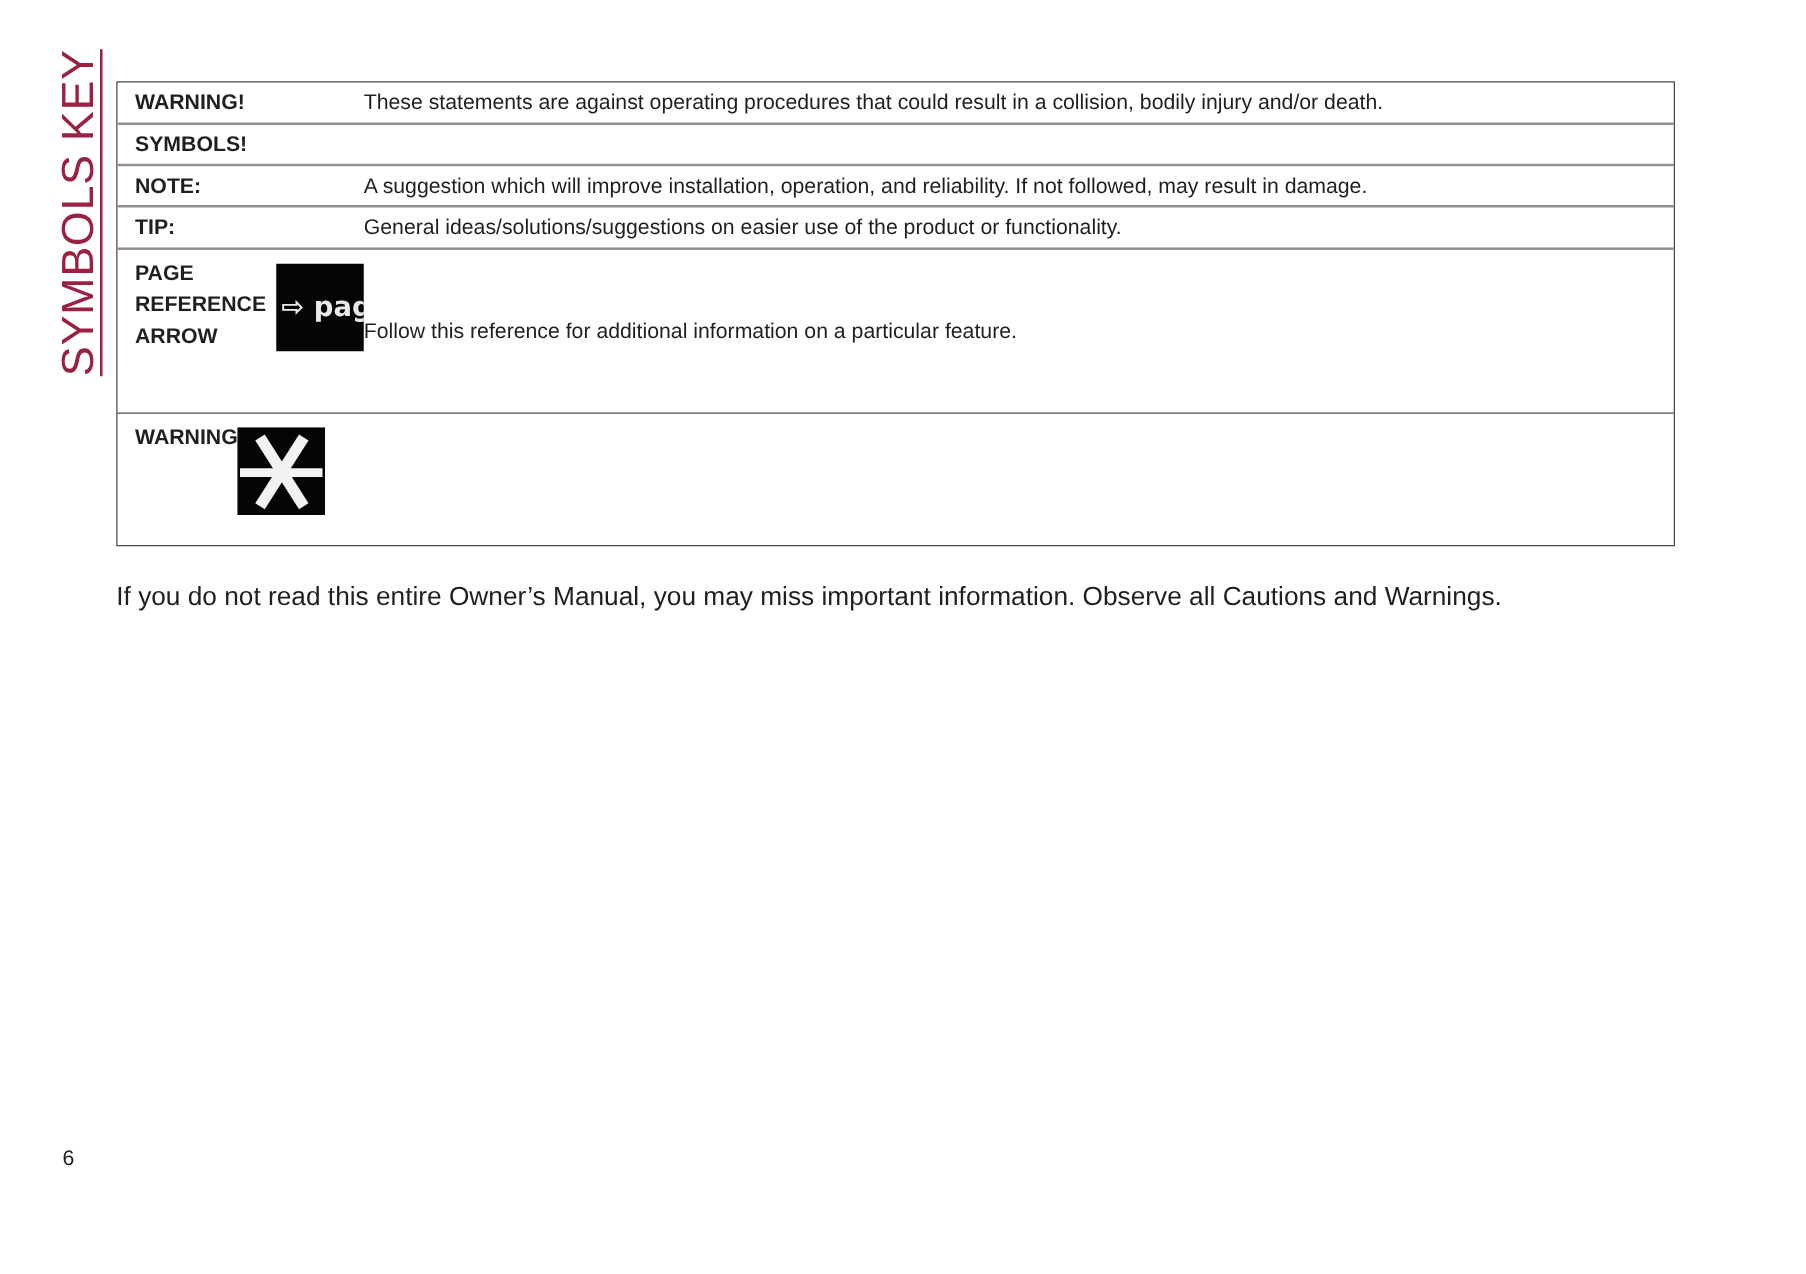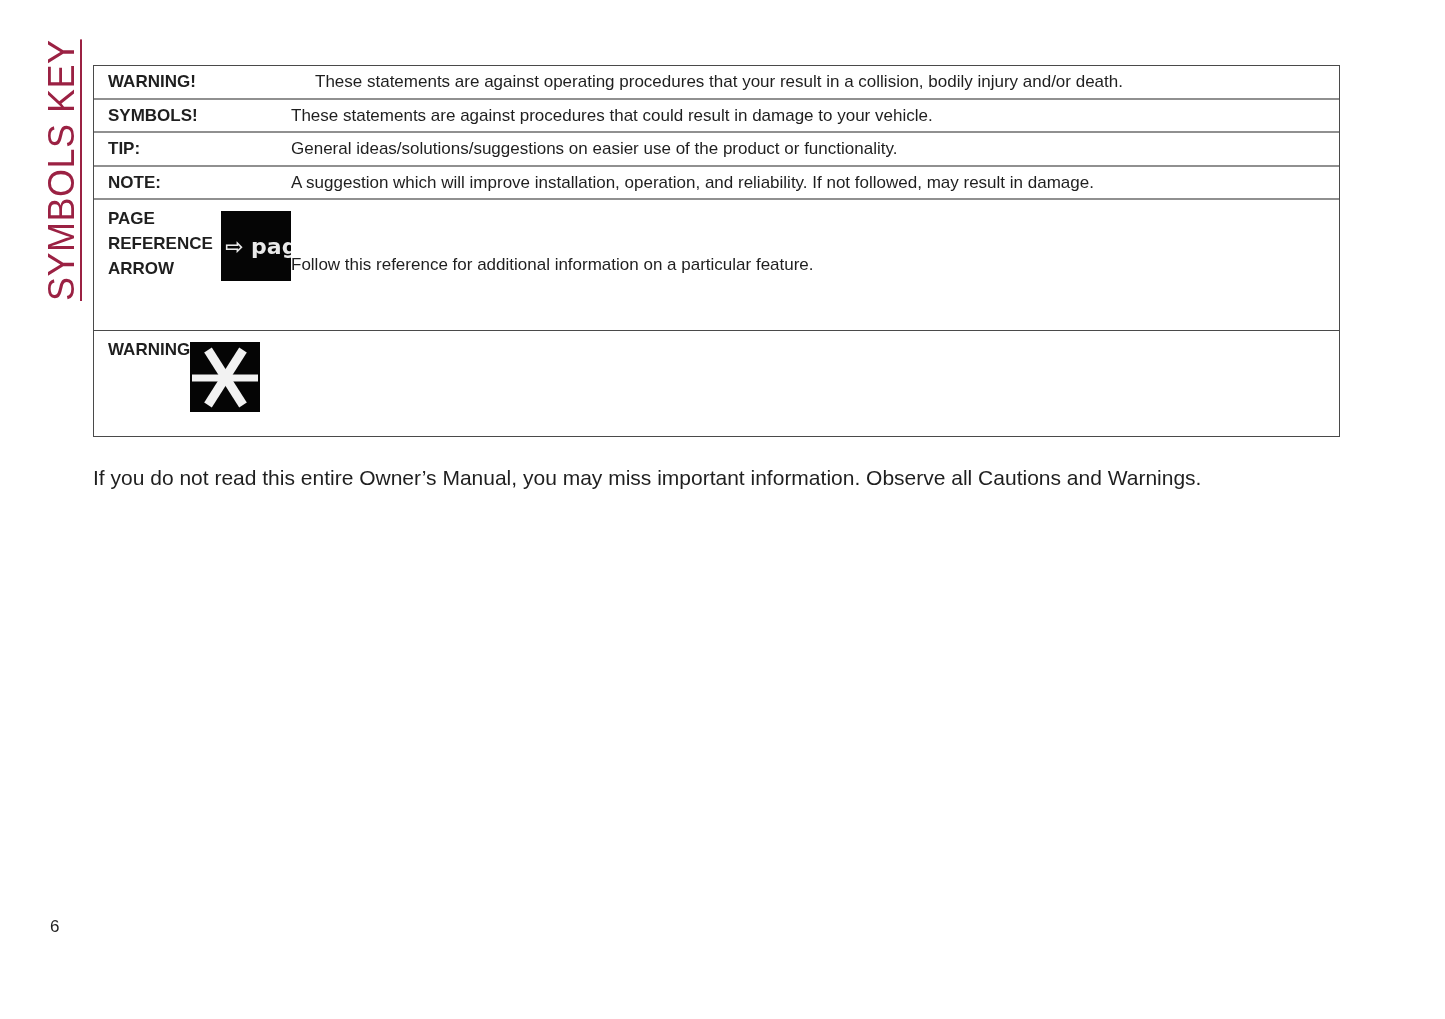--- a/index.html
+++ b/index.html
@@ -36,21 +36,21 @@
     top: 65px;
     width: 1247px;
     border: 1px solid #4a4a4a;
     background: #ffffff;
   }
   .t-row {
     display: flex;
     align-items: center;
     border-top: 2px solid #909090;
   }
-  .t-row:first-child { border-top: none; gap: 24px; }
+  .t-row:first-child { border-top: none; }
   .t-row.r1 { height: 32px; }
   .t-row.r2 { height: 33px; }
   .t-row.r3 { height: 33px; }
   .t-row.r4 { height: 34px; }
   .t-row.r5 { height: 132px; }
   .t-row.r6 { height: 106px; border-top: 1px solid #4a4a4a; }
 
   .cell-label {
     width: 197px;
     padding-left: 14px;
@@ -112,36 +112,35 @@
 </style>
 </head>
 <body>
 
 <div class="section-label">SYMBOLS KEY</div>
 
 <div class="symbols-table">
 
   <div class="t-row r1">
     <div class="cell-label">WARNING!</div>
-    <div class="cell-desc">These statements are against operating procedures that your result in a collision, bodily injury and/or death.</div>
+    <div class="cell-desc">These statements are against operating procedures that could result in a collision, bodily injury and/or death.</div>
   </div>
 
   <div class="t-row r2">
     <div class="cell-label">SYMBOLS!</div>
-    <div class="cell-desc">These statements are against procedures that could result in damage to your vehicle.</div>
+  </div>
+
+  <div class="t-row r3">
+    <div class="cell-label">NOTE:</div>
+    <div class="cell-desc">A suggestion which will improve installation, operation, and reliability. If not followed, may result in damage.</div>
   </div>
 
   <div class="t-row r4">
     <div class="cell-label">TIP:</div>
     <div class="cell-desc">General ideas/solutions/suggestions on easier use of the product or functionality.</div>
-  </div>
-
-  <div class="t-row r3">
-    <div class="cell-label">NOTE:</div>
-    <div class="cell-desc">A suggestion which will improve installation, operation, and reliability. If not followed, may result in damage.</div>
   </div>
 
   <div class="t-row r5">
     <div class="cell-label tall">
       <span class="lbl">PAGE REFERENCE ARROW</span>
       <div class="icon-square pageref-icon">⇨ page</div>
     </div>
     <div class="cell-desc">Follow this reference for additional information on a particular feature.</div>
   </div>
 

